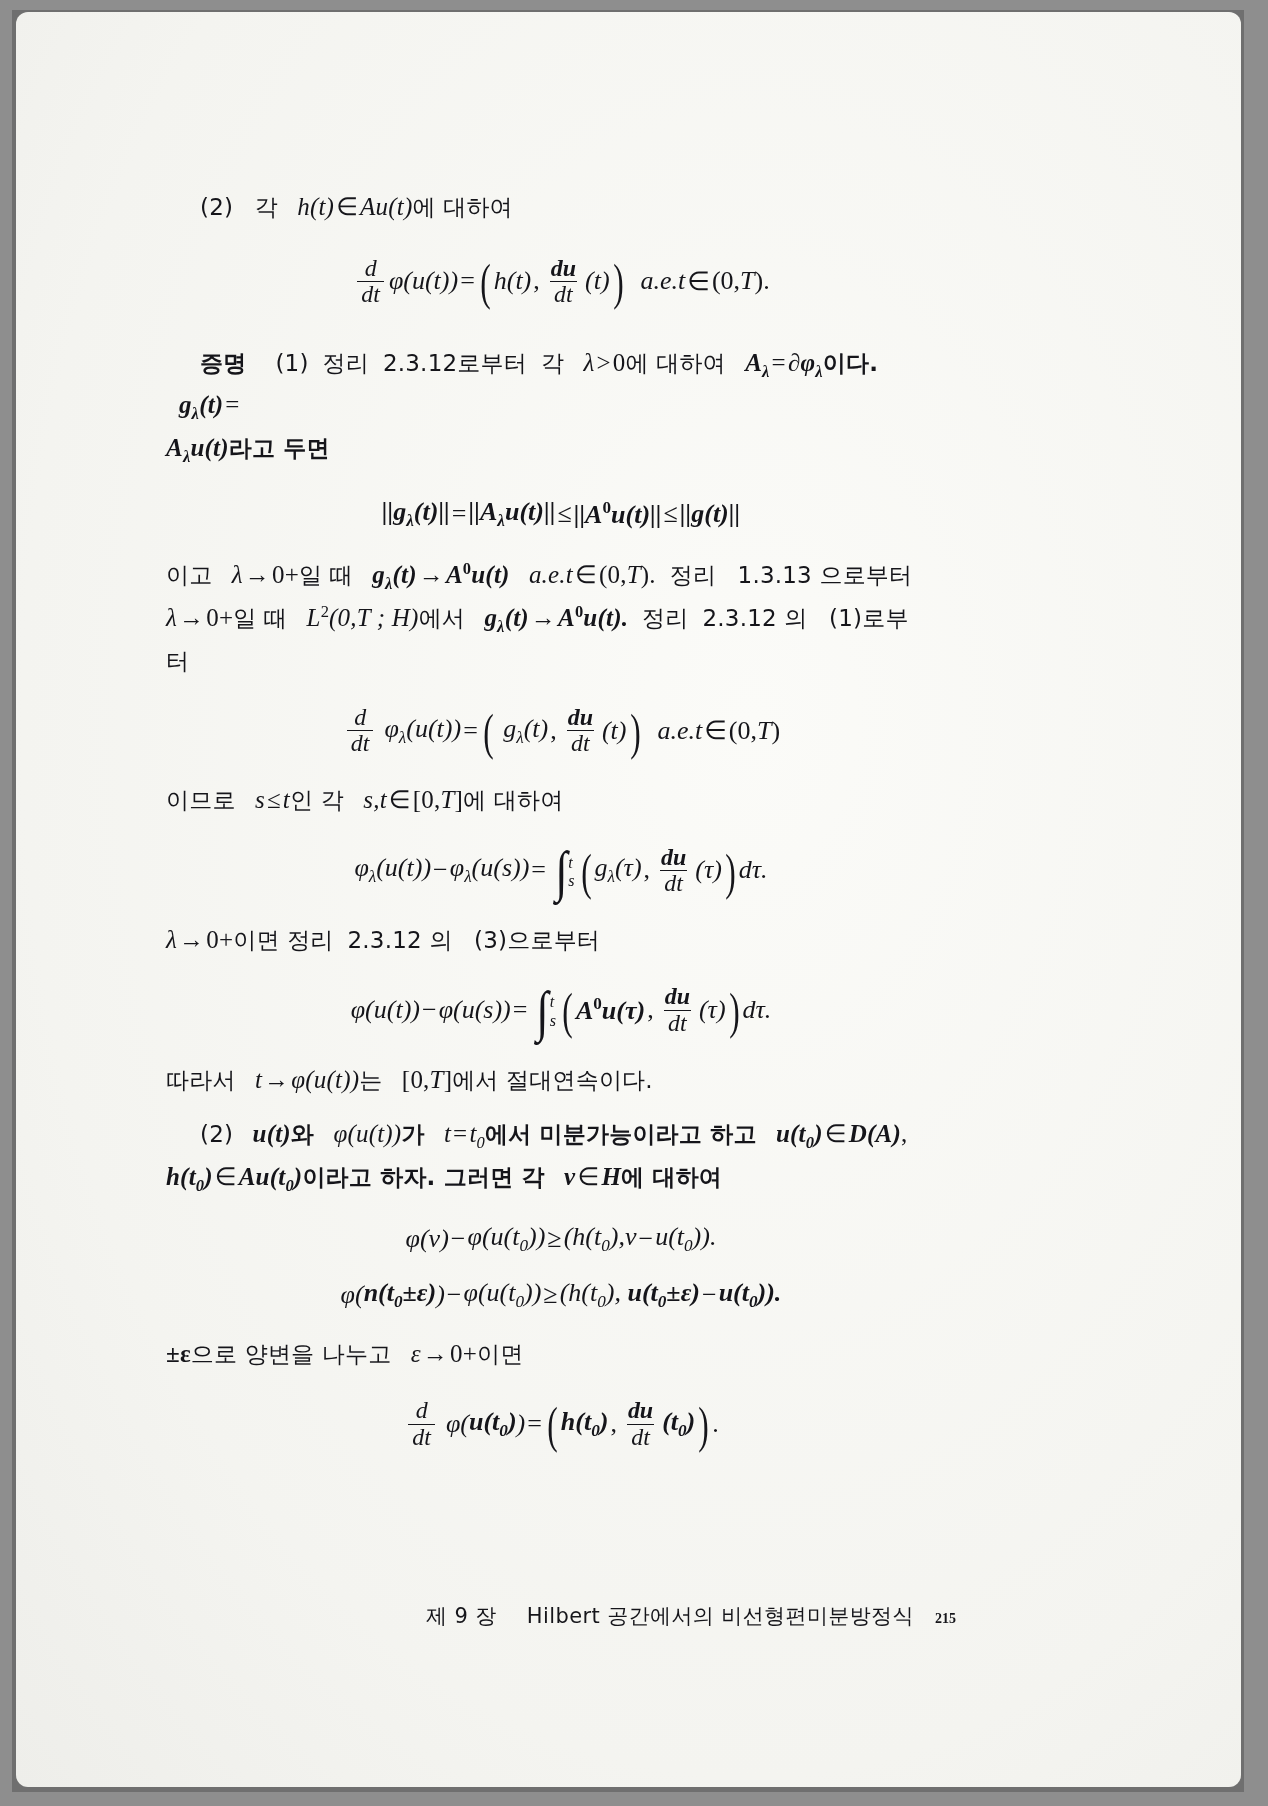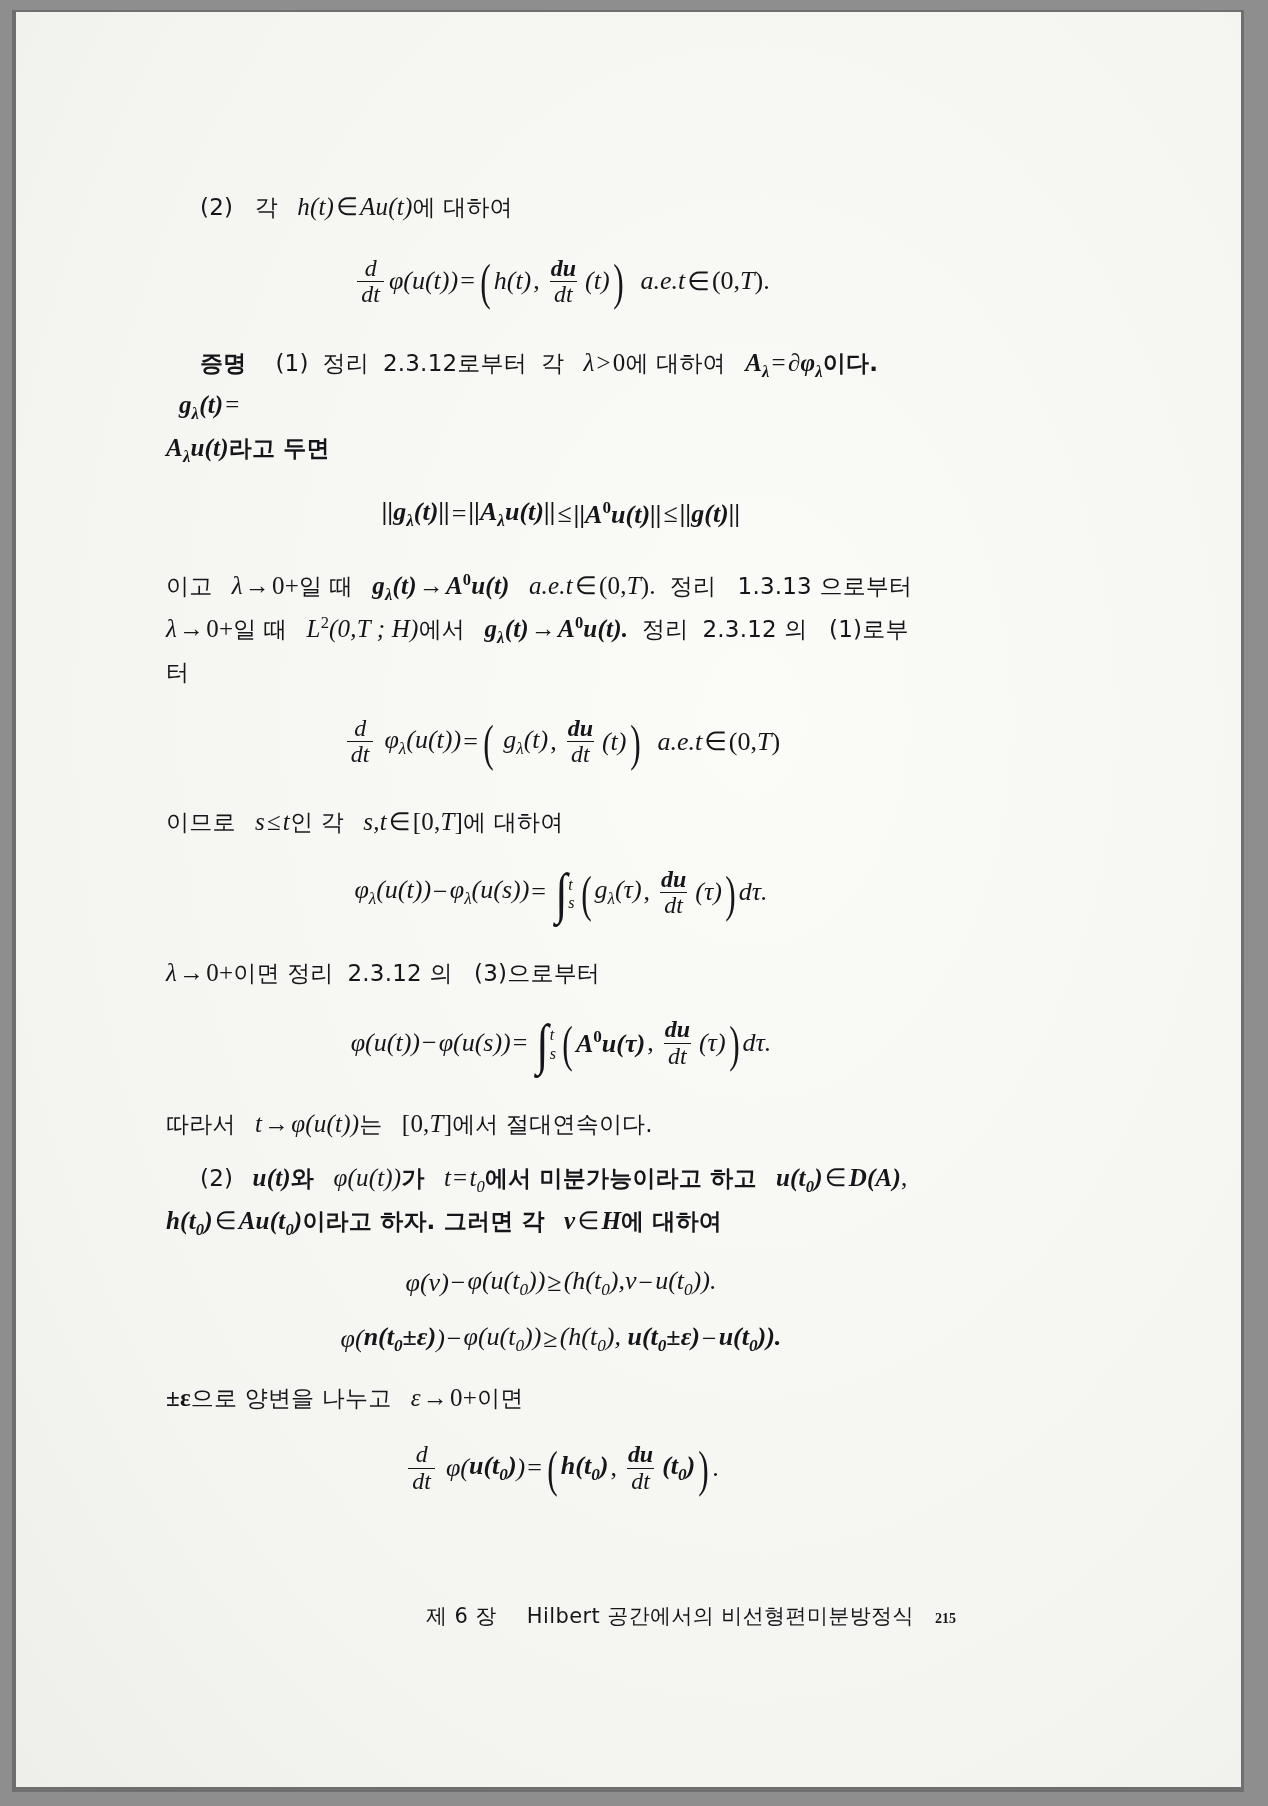--- a/index.html
+++ b/index.html
@@ -24,40 +24,41 @@
   .page {
     position: absolute;
     left: 4px;
     top: 2px;
     width: 1225px;
     height: 1775px;
     background: #f7f7f3;
     background-image: radial-gradient(ellipse at 60% 40%, #fbfbf8 0%, #f4f4f0 70%, #eeeeea 100%);
     box-sizing: border-box;
     overflow: hidden;
+    border-radius: 12px;
   }
   .content {
     position: absolute;
     left: 150px;
     top: 175px;
     width: 790px;
     color: #15151a;
   }
 
   
   .para {
     font-size: 25px;
     line-height: 1.62;
     letter-spacing: 0.2px;
     margin: 0 0 4px 0;
     text-align: left;
   }
   .para.indent { text-indent: 34px; }
   .gap-lg { margin-top: 36px; }
-  .gap-md { margin-top: 35px; }
+  .gap-md { margin-top: 24px; }
   .gap-sm { margin-top: 14px; }
 
   .kr { font-family: "DejaVu Sans", sans-serif; font-size: 23px; }
   .mathi { font-family: "Liberation Serif", serif; font-style: italic; }
   .mathb { font-family: "Liberation Serif", serif; font-style: italic; font-weight: 700; }
   .upr { font-style: normal; }
   .op { font-style: normal; padding: 0 2px; }
 
   
   .eq {
@@ -382,20 +383,20 @@
           <span class="mathb">(t<sub>0</sub>)</span>
           <span class="bigparen">)</span>
             <span class="upr">.</span>
         </span>
       </div>
 
 
     </div>
 
     <div class="footer">
-      <span>제 6 장</span>
+      <span>제 9 장</span>
       <span class="sp"></span>
       <span>Hilbert 공간에서의 비선형편미분방정식</span>
       <span class="pgnum">215</span>
     </div>
 
   </div>
 </div>
 
 </body></html>

